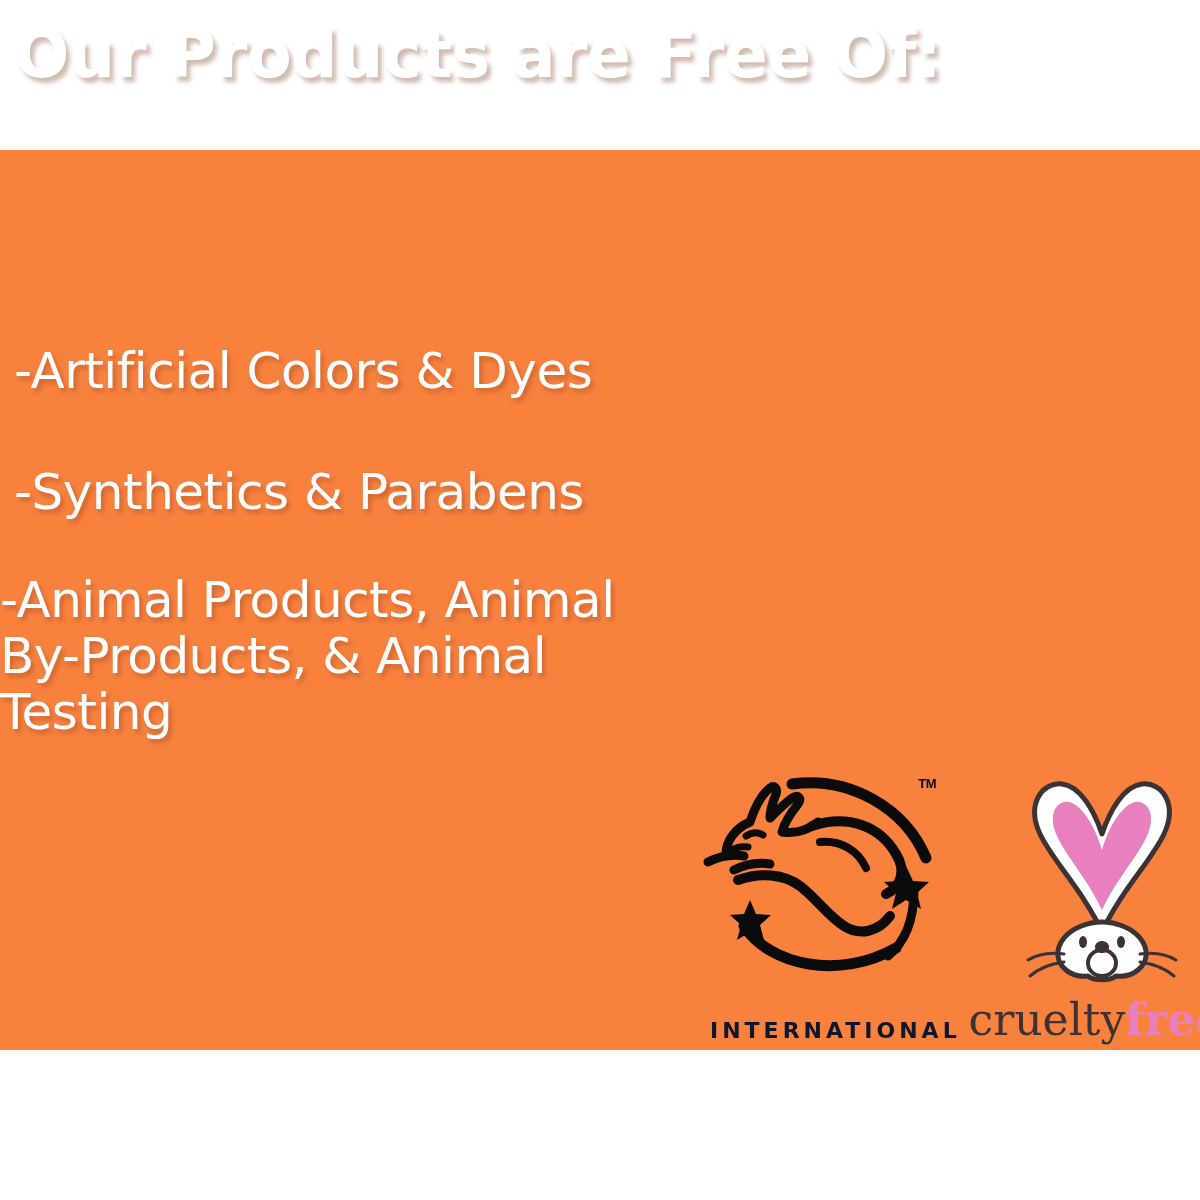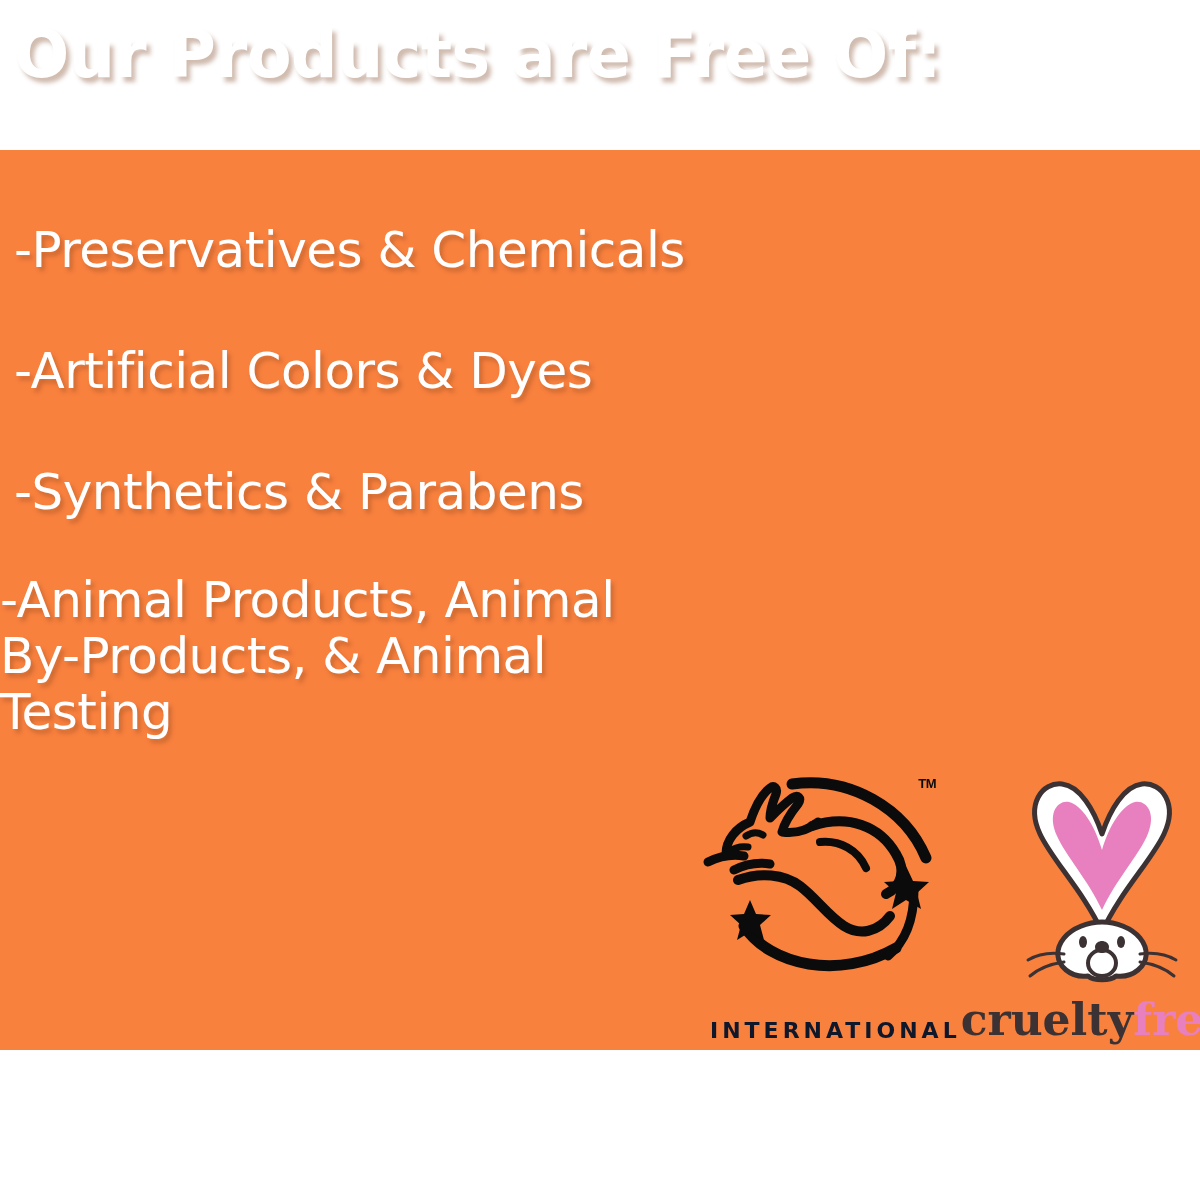--- a/index.html
+++ b/index.html
@@ -152,35 +152,34 @@
     position: absolute;
     left: 0px;
     top: 228px;
     width: 272px;
     text-align: center;
     font-family: "DejaVu Serif", serif;
     font-size: 44px;
     line-height: 1;
     white-space: nowrap;
   }
-  #cf-word-1 { color: #3d3233; font-weight: bold; }
+  #cf-word-1 { color: #3d3233; }
   #cf-word-2 { color: #e87fbe; font-weight: bold; }
 </style>
 </head>
 <body>
 
 <div id="poster">
 
   <div id="orange-band"></div>
 
   <div id="text-column">
 
     <div class="poster-title">Our Products are Free Of:</div>
 
-    <div class="bullet" id="bullet-0">-Preservatives &amp; Chemicals</div>
     <div class="bullet" id="bullet-2">-Synthetics &amp; Parabens</div>
     <div class="bullet" id="bullet-1">-Artificial Colors &amp; Dyes</div>
     <div class="bullet" id="bullet-3">-Animal Products, Animal
 By-Products, &amp; Animal
 Testing</div>
 
   </div>
 
   <div id="logo-area">
 

